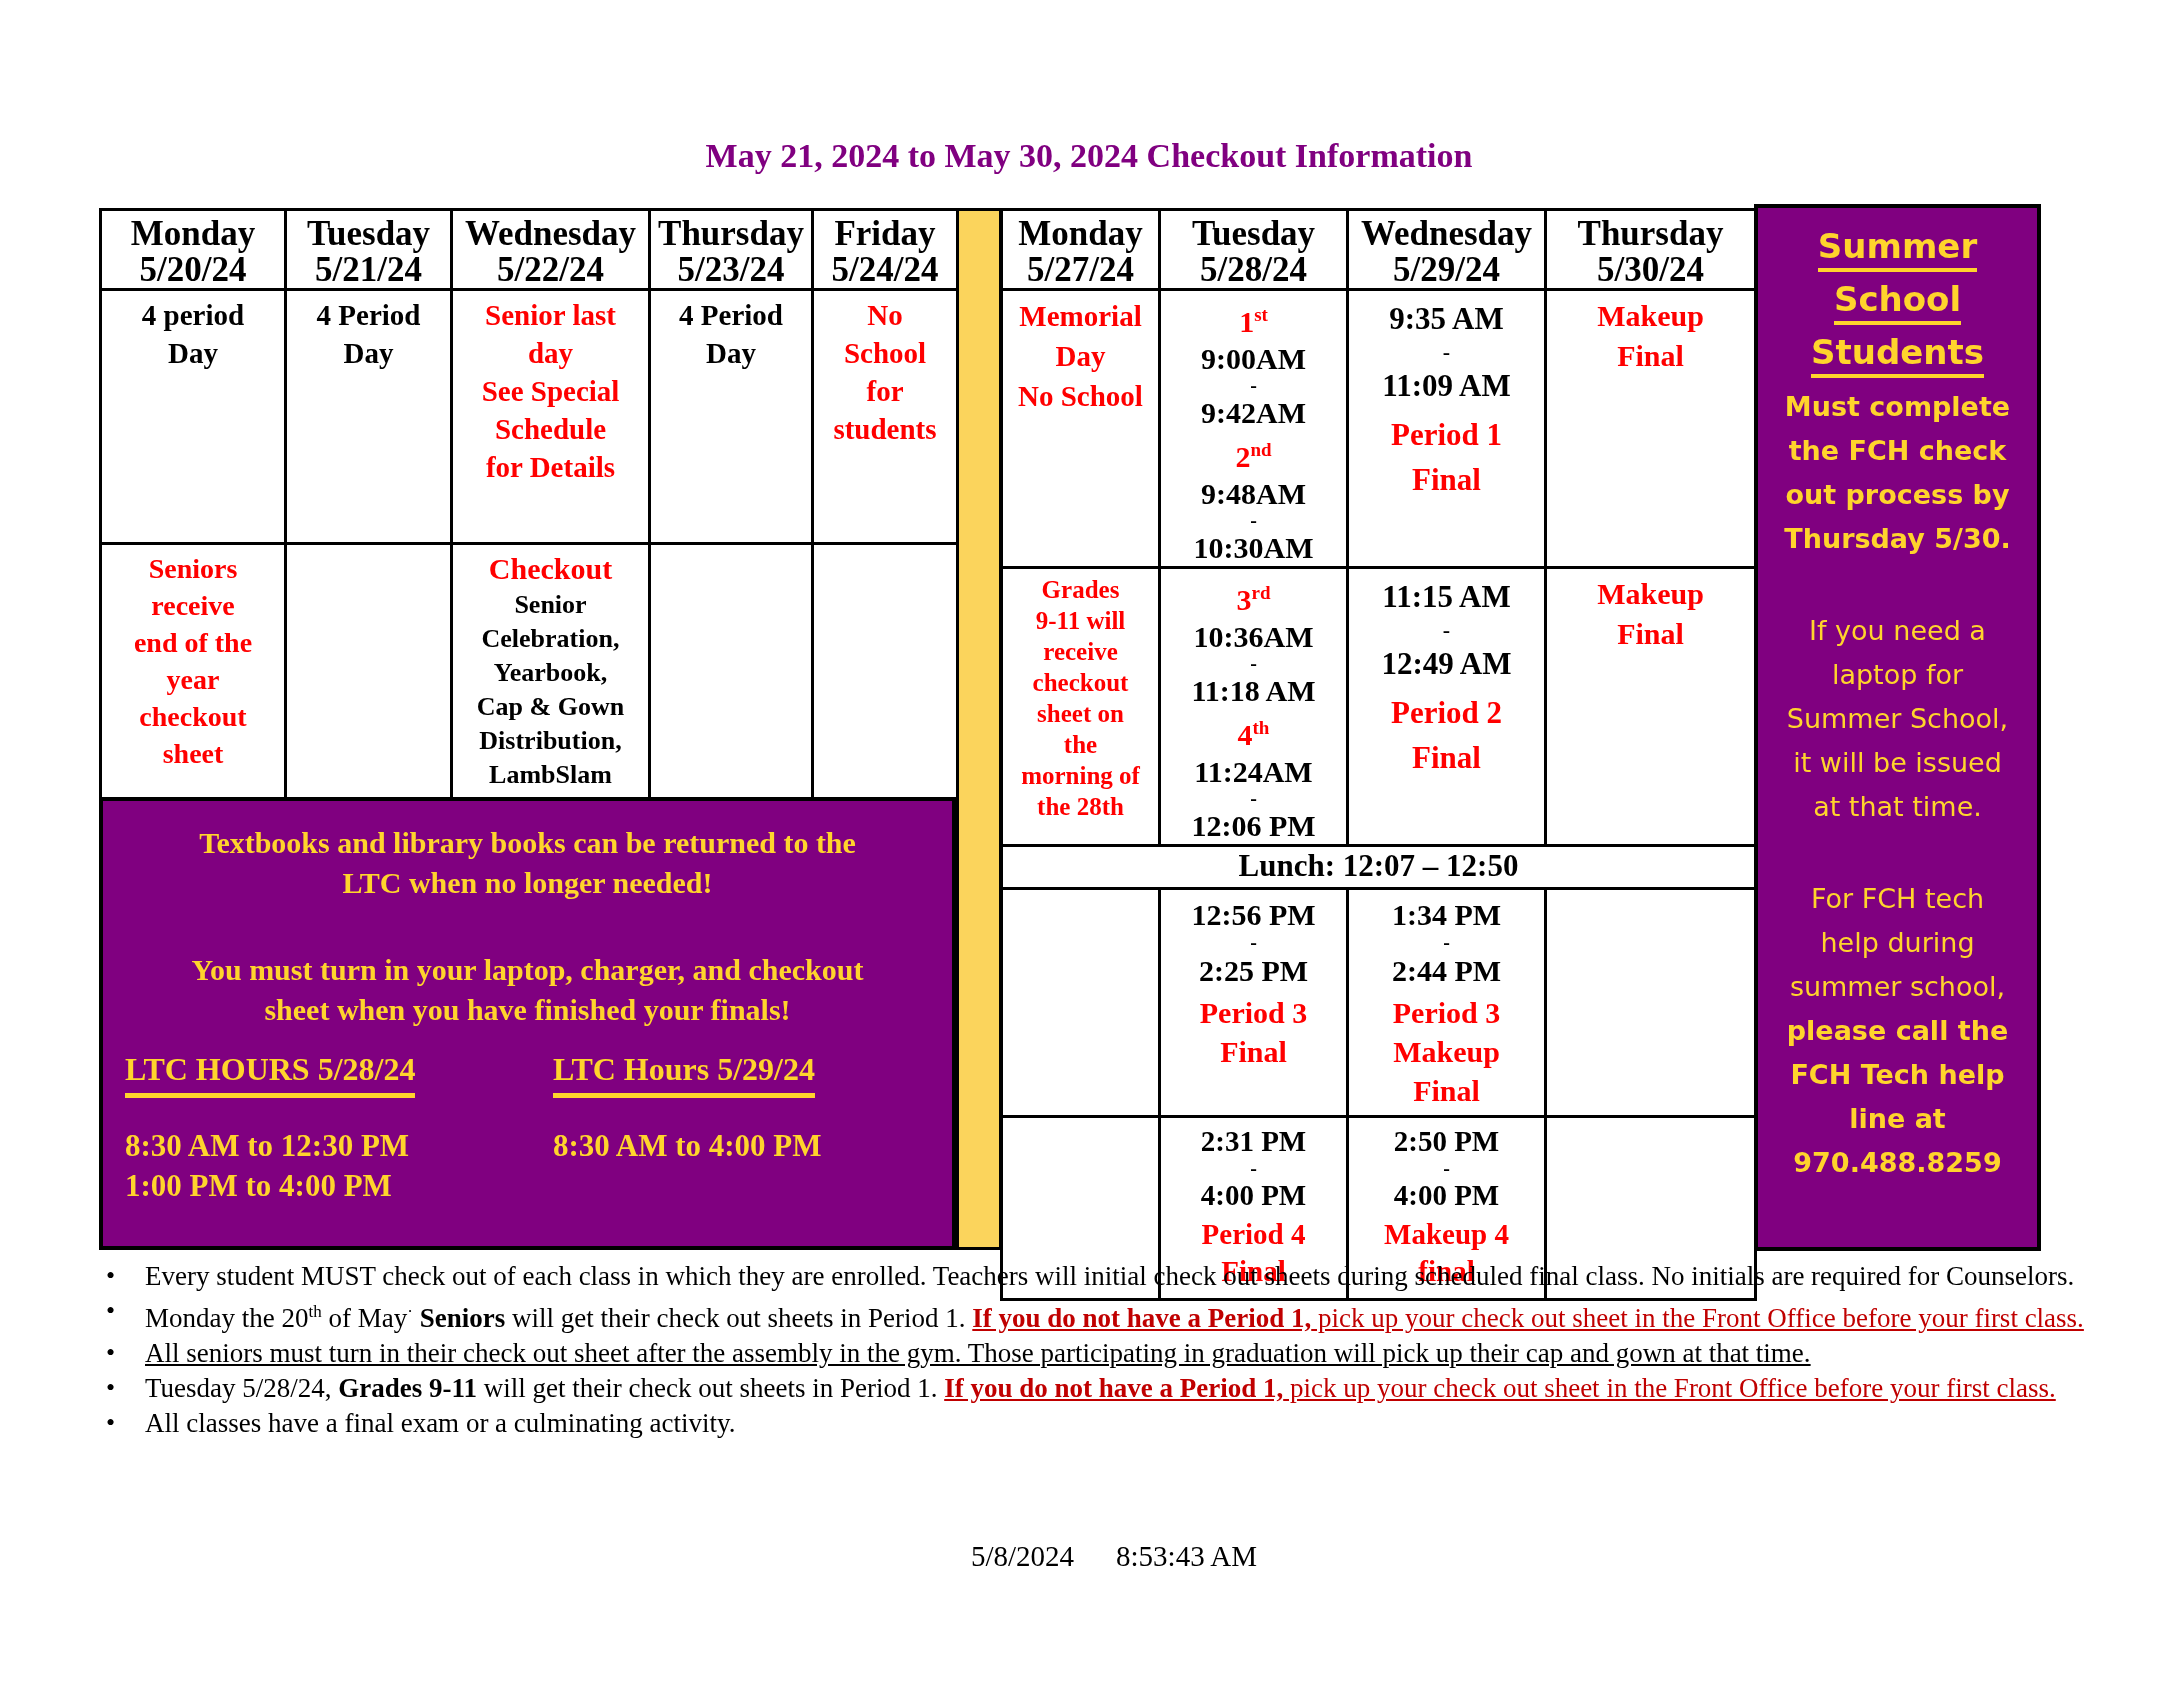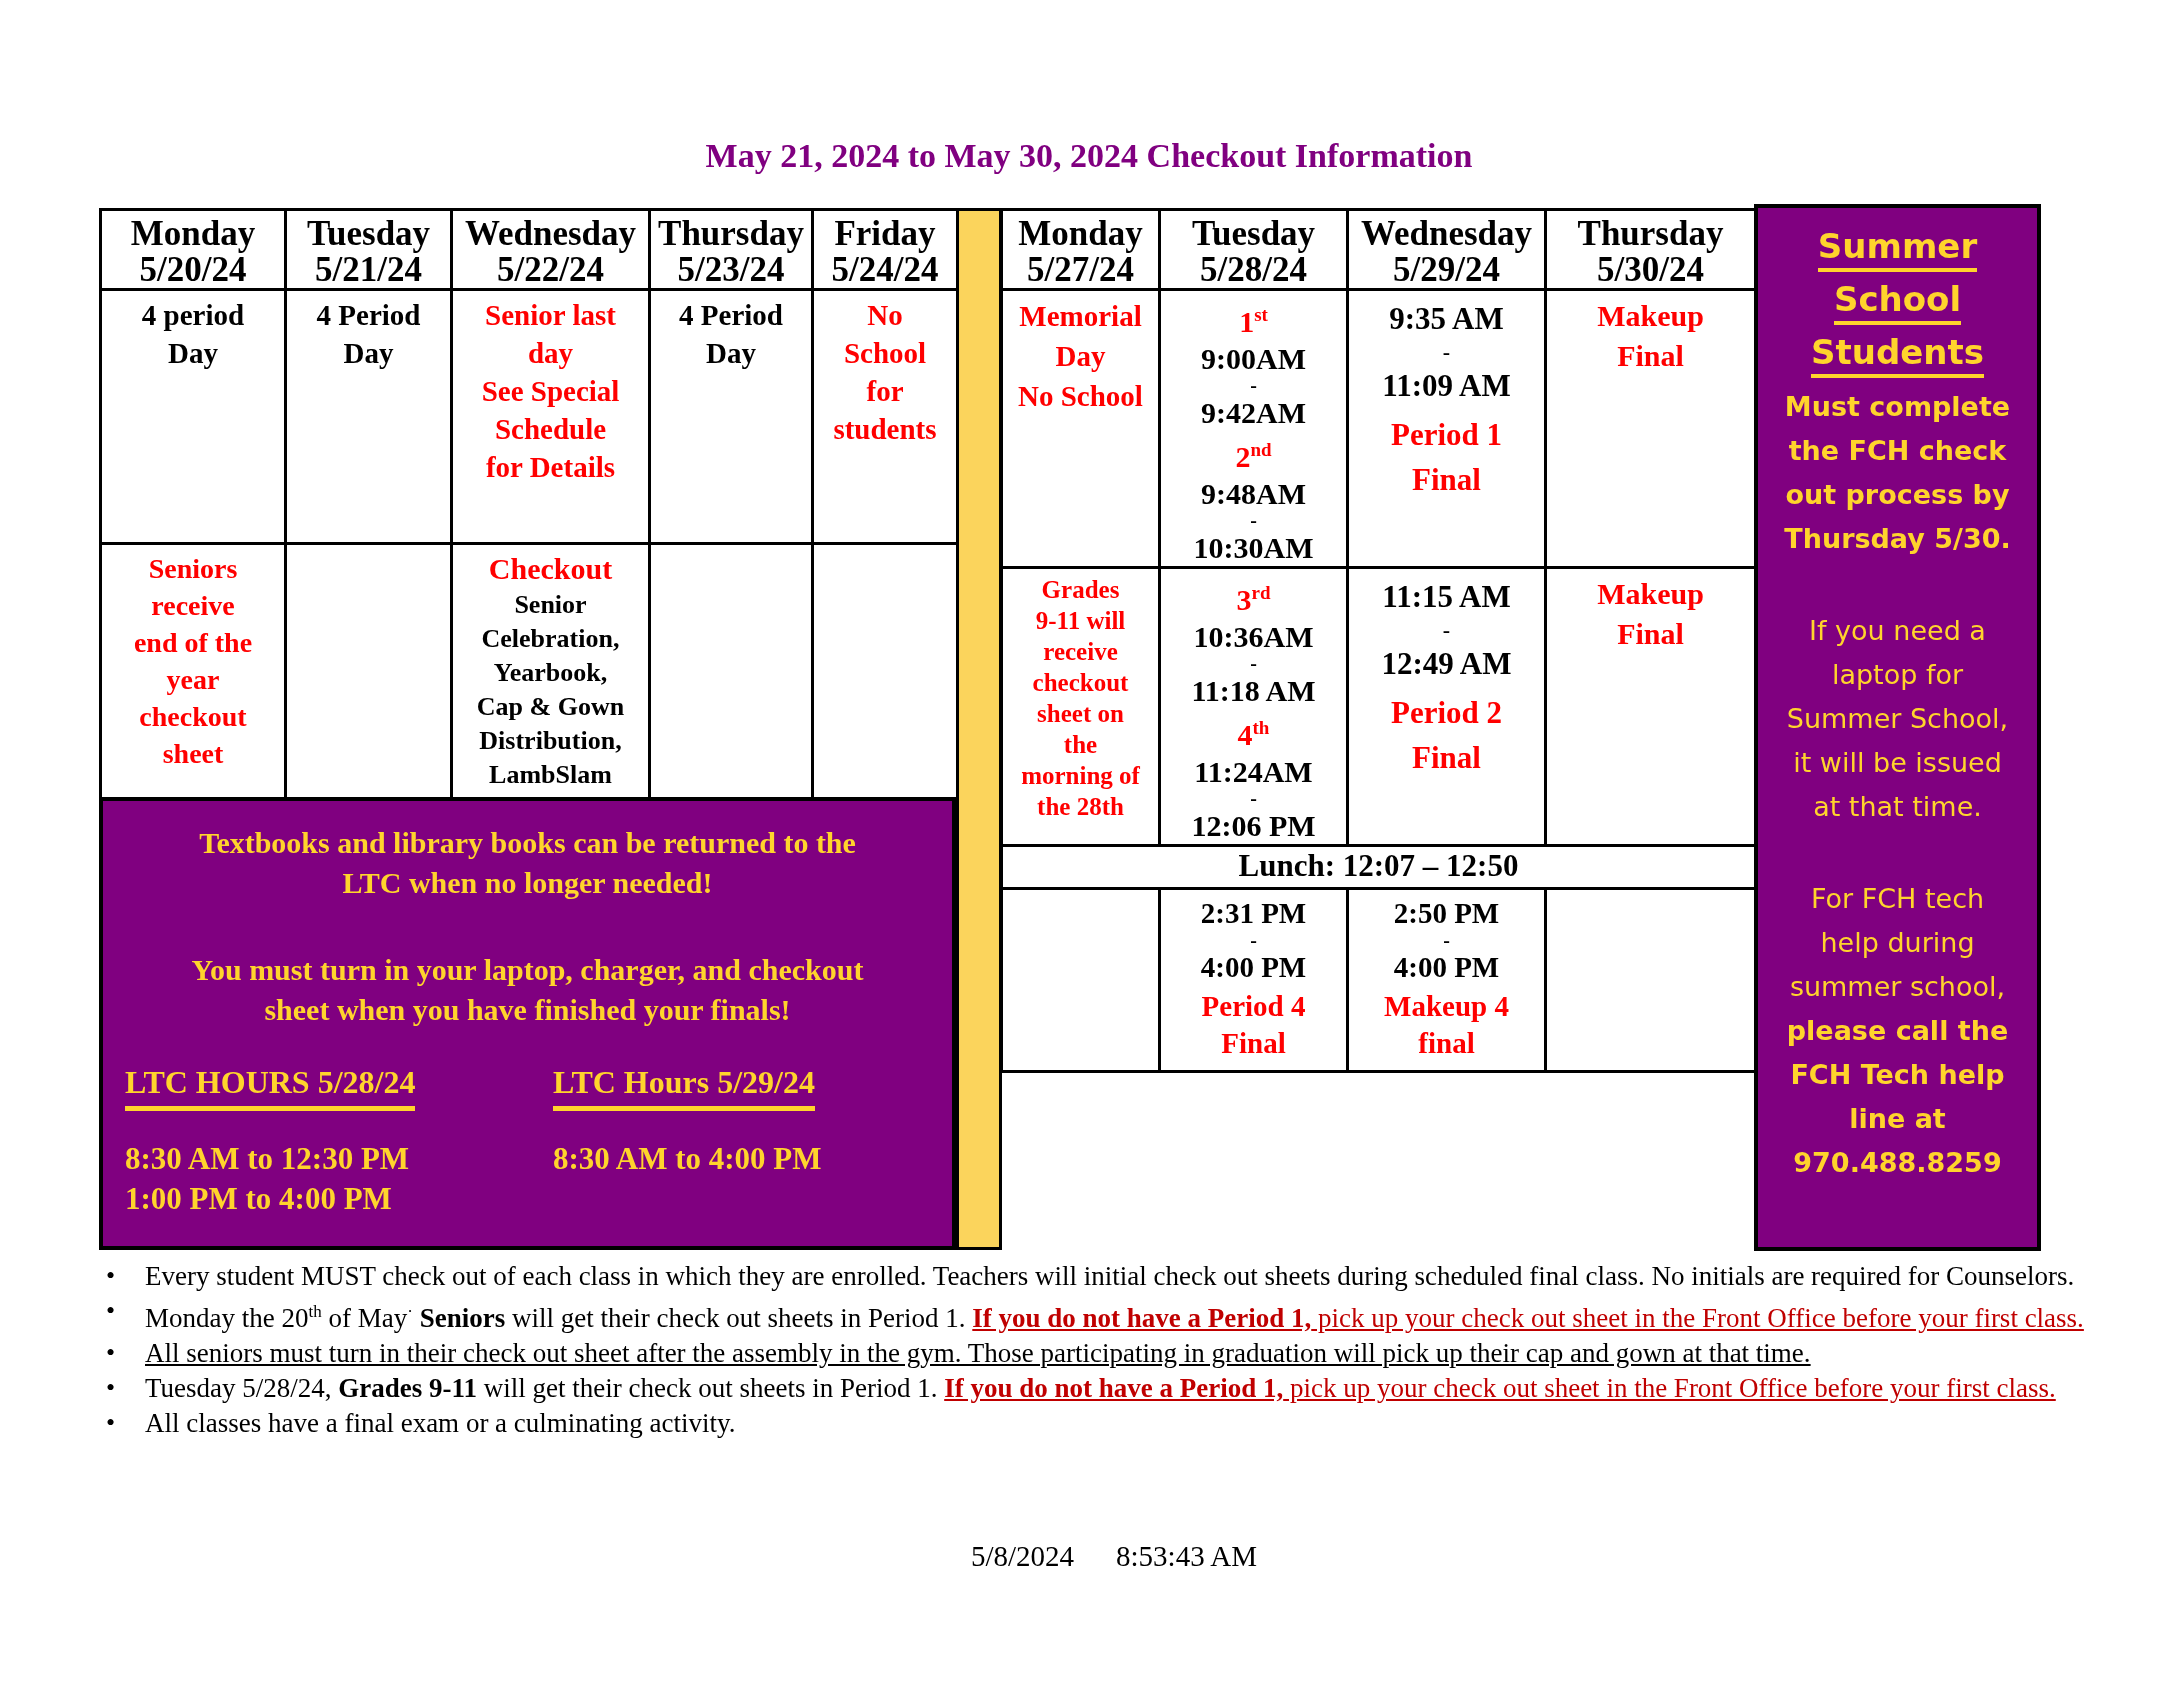--- a/index.html
+++ b/index.html
@@ -48,21 +48,21 @@
   td.lunch{font-size:31px;line-height:34px;padding-top:2px;}
 
   .goldstrip{position:absolute;left:956px;top:208px;width:46px;height:1042px;
     background:var(--gold);border:3px solid #000;}
 
   .purplebox{position:absolute;background:var(--purple);border:4px solid #000;
     color:var(--yellow);font-weight:bold;}
   .ltcbox{left:99px;top:797px;width:857px;height:453px;padding-top:22px;text-align:center;}
   .ltcbox .para{font-size:30px;line-height:40px;}
   .ltcbox .p2{margin-top:47px;}
-  .hoursrow{display:flex;text-align:left;margin-top:33px;}
+  .hoursrow{display:flex;text-align:left;margin-top:20px;}
   .hcol1{width:53%;padding-left:22px;}
   .hcol2{width:47%;}
   .hours-title{display:inline-block;font-size:32px;line-height:38px;
     border-bottom:5px solid var(--yellow);padding-bottom:5px;}
   .hours-times{font-size:31px;line-height:40px;margin-top:28px;}
 
   .sidebar{left:1754px;top:204px;width:287px;height:1047px;padding:12px 14px;
     font-family:"DejaVu Sans","Liberation Sans",sans-serif;text-align:center;}
   .sb-title{font-size:34px;line-height:53px;}
   .sb-title span{border-bottom:4px solid var(--yellow);padding-bottom:2px;}
@@ -238,20 +238,39 @@
         <div class="wdash">-</div>
         <div class="wtime">12:49 AM</div>
         <div class="wlabel pre red">Period 2
 Final</div>
       </td>
       <td class="makeup pre red">Makeup
 Final</td>
     </tr>
     <tr class="h-lunch">
       <td class="lunch" colspan="4">Lunch: 12:07 – 12:50</td>
+    </tr>
+    <tr class="h-r3">
+      <td></td>
+      <td>
+        <div class="t39">12:56 PM</div>
+        <div class="dash">-</div>
+        <div class="t39">2:25 PM</div>
+        <div class="lab39 pre red">Period 3
+Final</div>
+      </td>
+      <td>
+        <div class="t39">1:34 PM</div>
+        <div class="dash">-</div>
+        <div class="t39">2:44 PM</div>
+        <div class="lab39 pre red">Period 3
+Makeup
+Final</div>
+      </td>
+      <td></td>
     </tr>
     <tr class="h-r4">
       <td></td>
       <td>
         <div class="t37">2:31 PM</div>
         <div class="dash">-</div>
         <div class="t37">4:00 PM</div>
         <div class="lab37 pre red">Period 4
 Final</div>
       </td>

